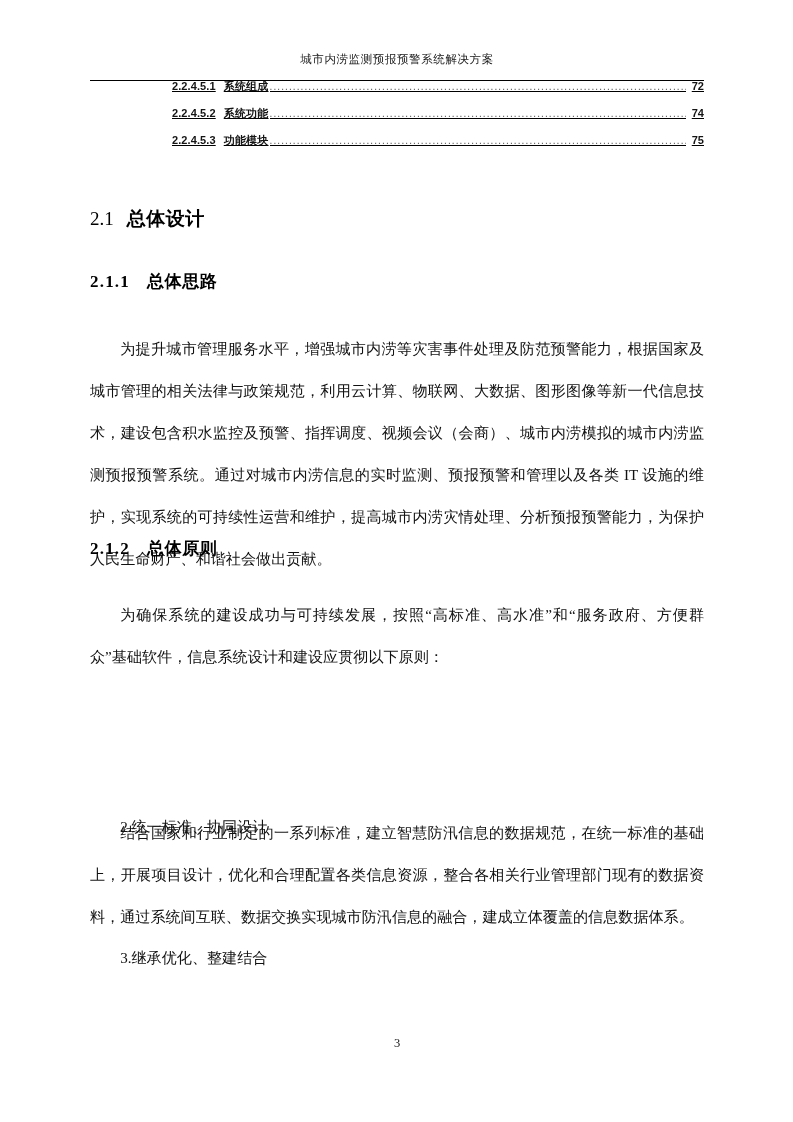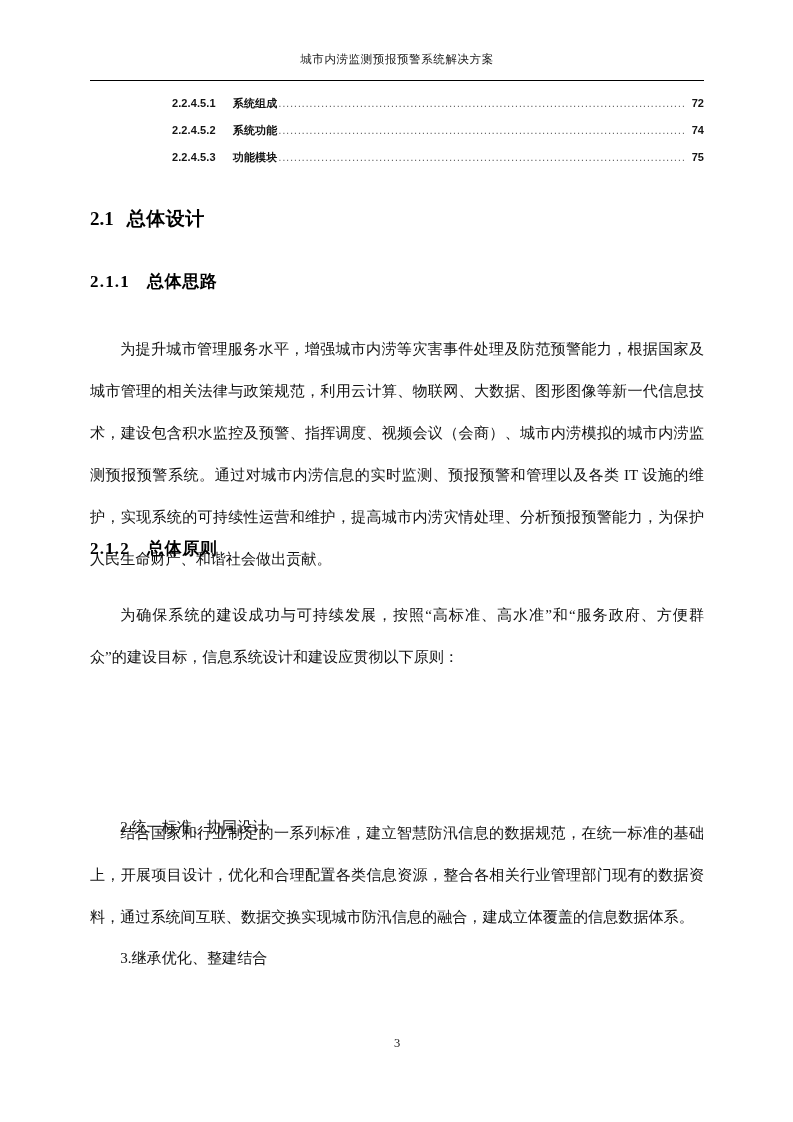--- a/index.html
+++ b/index.html
@@ -40,42 +40,43 @@
     top: 80px;
     width: 614px;
     height: 0;
     border-top: 1.6px solid #000000;
   }
 
   
   .toc {
     position: absolute;
     left: 90px;
-    top: 90px;
-    width: 614px;
+    top: 73px;
+    width: 614px;
+    text-decoration: underline;
   }
   .toc-row {
     display: flex;
     align-items: baseline;
     font-size: 11px;
     font-family: "Liberation Sans", "DejaVu Sans", sans-serif;
     font-weight: bold;
     color: #141414;
     height: 27px;
     line-height: 27px;
     padding-left: 82px;
     box-sizing: border-box;
   }
   .toc-num {
     white-space: nowrap;
     letter-spacing: 0.1px;
   }
   .toc-title {
     white-space: nowrap;
-    margin-left: 17px;
+    margin-left: 8px;
     letter-spacing: 0.2px;
   }
   .toc-leader {
     flex: 1 1 auto;
     overflow: hidden;
     white-space: nowrap;
     margin: 0 2px 0 1px;
     font-weight: normal;
     color: #555;
     font-size: 10px;
@@ -90,21 +91,21 @@
   
   .h1 {
     position: absolute;
     left: 90px;
     font-size: 19px;
     font-weight: bold;
     font-family: "Liberation Serif", "DejaVu Serif", serif;
     color: #000;
     white-space: nowrap;
   }
-  .h1 .h1-num { font-weight: bold; margin-top: 38px; }
+  .h1 .h1-num { font-weight: normal; margin-top: 38px; }
   .h1 .h1-txt { margin-left: 13px; letter-spacing: 0.5px; text-align: center; }
 
   .h2 {
     position: absolute;
     left: 90px;
     font-size: 17px;
     font-weight: bold;
     font-family: "Liberation Serif", "DejaVu Serif", serif;
     color: #000;
     white-space: nowrap;
@@ -179,21 +180,21 @@
   <div class="h2" style="top:270px;">
     <span class="h2-num">2.1.1</span><span class="h2-txt">总体思路</span>
   </div>
 
   <p class="para" style="top:328px;">为提升城市管理服务水平，增强城市内涝等灾害事件处理及防范预警能力，根据国家及城市管理的相关法律与政策规范，利用云计算、物联网、大数据、图形图像等新一代信息技术，建设包含积水监控及预警、指挥调度、视频会议（会商）、城市内涝模拟的城市内涝监测预报预警系统。通过对城市内涝信息的实时监测、预报预警和管理以及各类 IT 设施的维护，实现系统的可持续性运营和维护，提高城市内涝灾情处理、分析预报预警能力，为保护人民生命财产、和谐社会做出贡献。</p>
 
   <div class="h2" style="top:537px;">
     <span class="h2-num">2.1.2</span><span class="h2-txt">总体原则</span>
   </div>
 
-  <p class="para" style="top:594px;">为确保系统的建设成功与可持续发展，按照“高标准、高水准”和“服务政府、方便群众”的建设目标，信息系统设计和建设应贯彻以下原则：</p>
+  <p class="para" style="top:594px;">为确保系统的建设成功与可持续发展，按照“高标准、高水准”和“服务政府、方便群众”基础软件，信息系统设计和建设应贯彻以下原则：</p>
 
 
   <p class="para" style="top:806px;">2.统一标准、协同设计</p>
   <p class="para" style="top:812px;">结合国家和行业制定的一系列标准，建立智慧防汛信息的数据规范，在统一标准的基础上，开展项目设计，优化和合理配置各类信息资源，整合各相关行业管理部门现有的数据资料，通过系统间互联、数据交换实现城市防汛信息的融合，建成立体覆盖的信息数据体系。</p>
 
   <p class="para" style="top:937px;">3.继承优化、整建结合</p>
 
   <div class="footer">3</div>
 
 </div>

